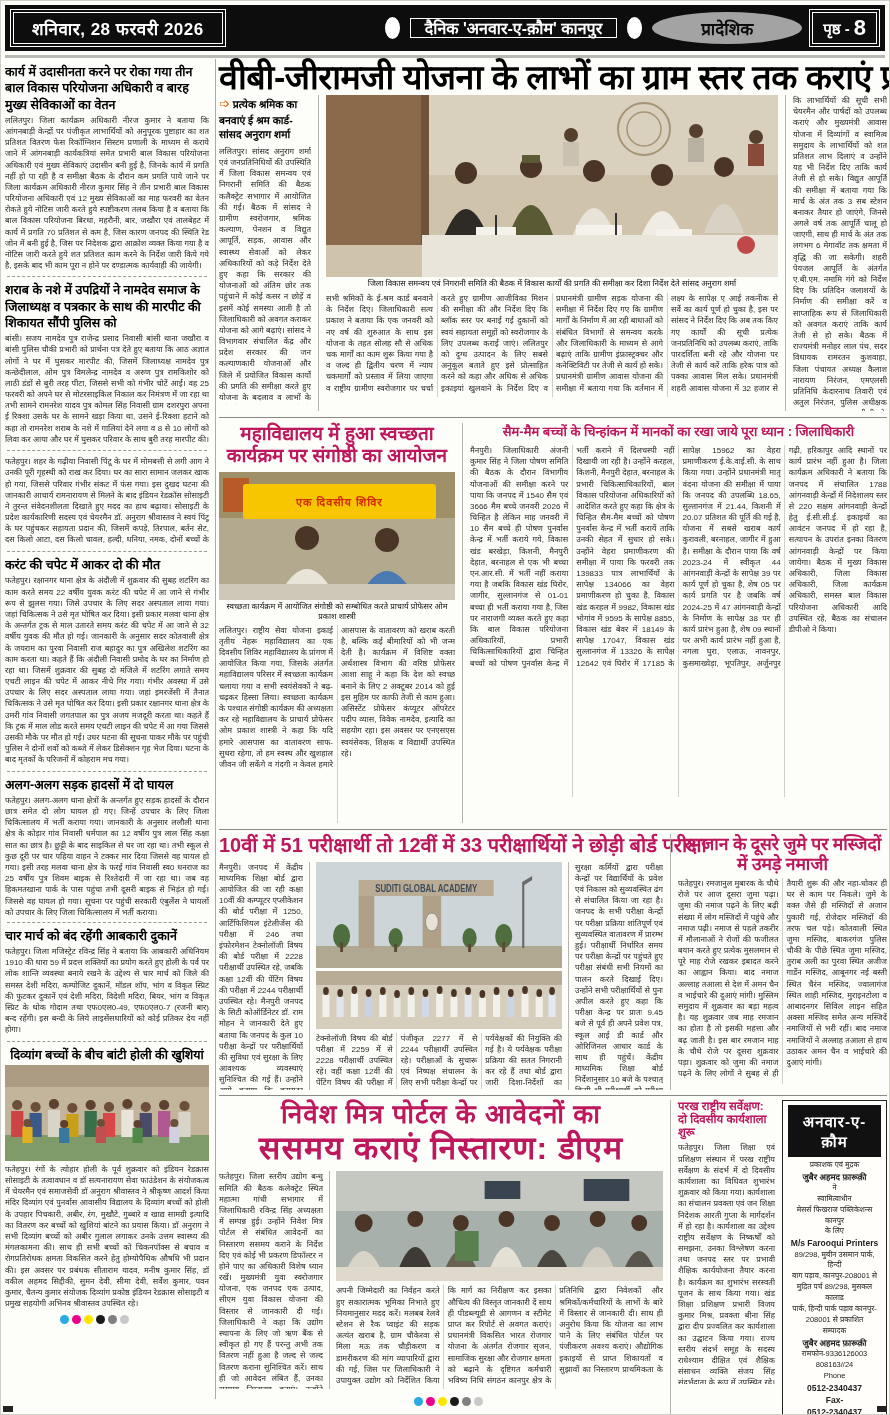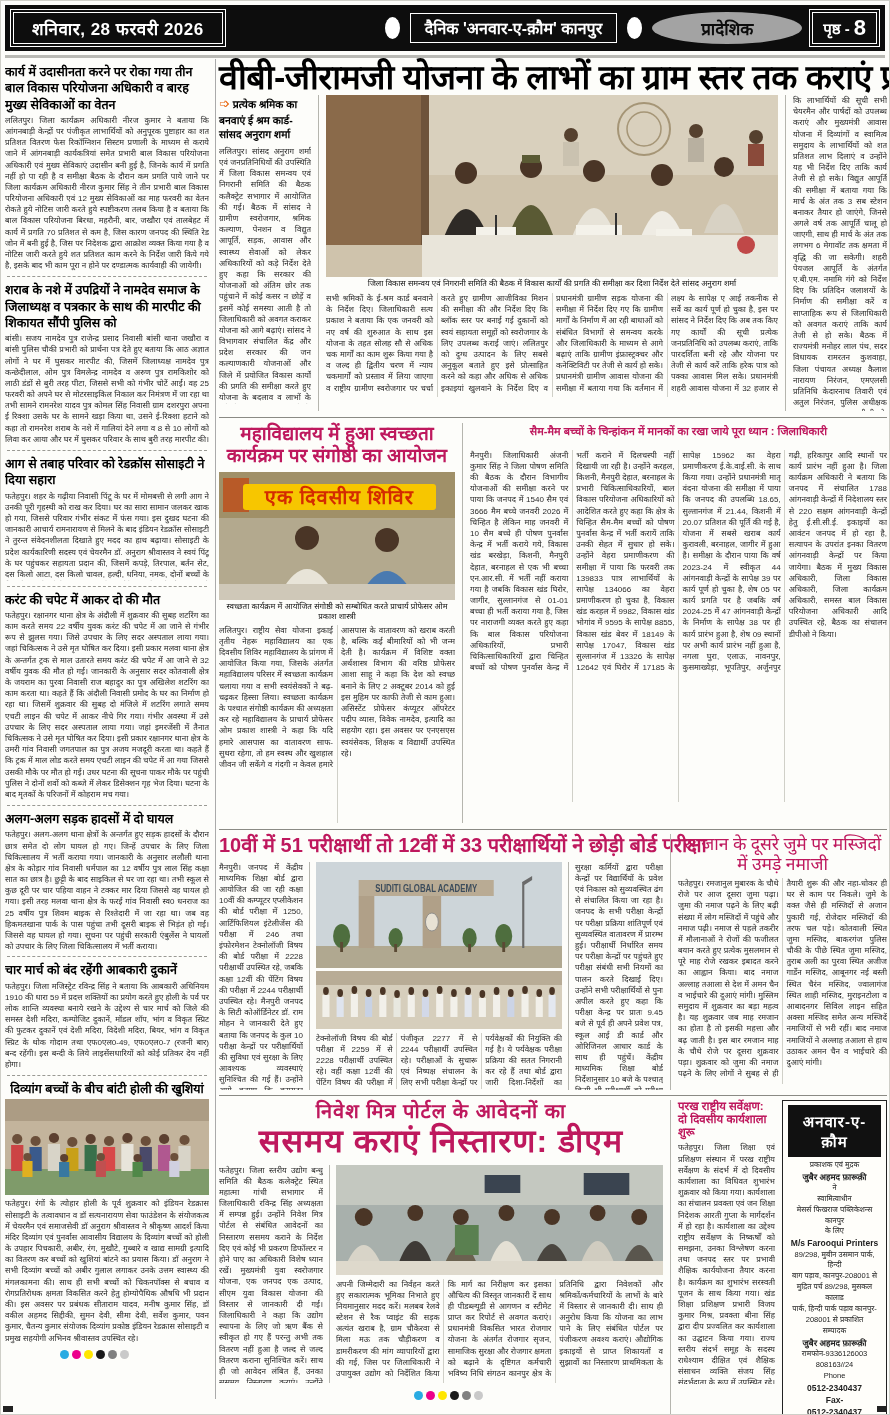--- a/index.html
+++ b/index.html
@@ -10,21 +10,21 @@
     background:#fdfdfa; color:#1a1a1a; overflow:hidden;
     border:1px solid #cfcfc8;
   }
   
   .masthead {
     position:absolute; left:4px; right:4px; top:4px; height:46px;
     background:#0d0d0d; display:flex; align-items:center; padding:0 8px; gap:10px;
   }
   .mh-box { border:1px solid #fff; color:#fff; font-weight:700; display:flex; align-items:center; justify-content:center; }
   .mh-date { outline:1px solid #fff; outline-offset:2px; height:32px; padding:0 18px; font-size:17px; letter-spacing:.5px; }
-  .mh-name { height:30px; padding:0 14px; font-size:16px; }
+  .mh-name { height:20px; padding:0 14px; font-size:16px; }
   .mh-dot { width:15px; height:22px; border-radius:50%; background:#fff; }
   .mh-oval { background:#a3a3a3; color:#0d0d0d; border-radius:50%; width:150px; height:32px; display:flex; align-items:center; justify-content:center; font-weight:800; font-size:17px; }
   .mh-page { outline:1px solid #fff; outline-offset:2px; height:32px; padding:0 10px; font-size:15px; }
   .mh-page b { font-size:22px; font-weight:700; margin-left:4px; }
   .mh-spacer { flex:1; }
   .top-rule { position:absolute; left:4px; right:4px; top:54px; height:3px; background:#b9b9b4; }
   
   .headline-sm { font-size:12.5px; font-weight:800; line-height:1.3; color:#000; margin:3px 0 2px; }
   .body-text { font-size:8px; line-height:1.4; text-align:justify; color:#2a2a2a; overflow:hidden; }
   .caption { font-size:8px; color:#111; text-align:center; padding:2px 0 1px; line-height:1.25; }
@@ -38,24 +38,24 @@
   .left-col { position:absolute; left:4px; top:60px; width:208px; height:1337px; overflow:hidden; padding-right:4px; }
   
   .main { position:absolute; left:218px; top:58px; width:668px; }
   .main-vrule { position:absolute; left:214px; top:58px; width:1px; height:1340px; background:#aaa; }
   .lead-headline { font-size:34px; font-weight:900; line-height:1.06; color:#000; letter-spacing:-.5px; white-space:nowrap; }
   .lead-row { display:flex; gap:7px; }
   .kicker { font-size:10.5px; font-weight:800; line-height:1.35; color:#000; margin-bottom:5px; }
   .kicker .arrow { color:#e8630a; font-size:13px; font-weight:900; }
   .photo { position:relative; background:#c9c2b2; overflow:hidden; }
   .photo svg { display:block; width:100%; height:100%; }
-  .banner-overlay { position:absolute; left:10%; right:8%; top:12px; height:26px; background:#f7c600; color:#d42b00;
-     font-weight:900; font-size:20px; display:flex; align-items:center; justify-content:center; border-radius:3px; letter-spacing:1px; }
+  .banner-overlay { position:absolute; left:10%; right:8%; top:12px; height:35px; background:#f7c600; color:#d42b00;
+     font-weight:900; font-size:11px; display:flex; align-items:center; justify-content:center; border-radius:3px; letter-spacing:1px; }
   .sec-headline { font-weight:800; color:#be185d; text-align:center; line-height:1.15; }
-  .ramzan-head { font-family:"Liberation Serif","DejaVu Serif",serif; font-weight:400; }
+  .ramzan-head { font-family:"Liberation Serif","DejaVu Serif",serif; font-weight:700; }
   
   .imprint { border:1px solid #222; padding:4px 5px; background:#fffefa; }
   .imprint-title { border:3px double #111; background:#111; color:#fff; font-weight:900; font-size:15px; text-align:center; padding:3px 2px; letter-spacing:1px; }
   .imp-line { font-size:7.5px; text-align:center; line-height:1.45; color:#222; }
   .imp-line.b { font-weight:800; font-size:8.5px; }
   .imp-line.en { font-family:"Liberation Sans",sans-serif; }
   
   .dots { display:flex; gap:3px; align-items:center; }
   .dots span { width:9px; height:9px; border-radius:50%; display:inline-block; }
   .d1{background:#29abe2}.d2{background:#ec008c}.d3{background:#ffe600}.d4{background:#1a1a1a}.d5{background:#808080}.d6{background:#c9c9c9}
@@ -85,21 +85,20 @@
       <div class="headline-sm">कार्य में उदासीनता करने पर रोका गया तीन बाल विकास परियोजना अधिकारी व बारह मुख्य सेविकाओं का वेतन</div>
       <div class="body-text" style="max-height:178px">ललितपुर। जिला कार्यक्रम अधिकारी नीरज कुमार ने बताया कि आंगनबाड़ी केन्द्रों पर पंजीकृत लाभार्थियों को अनुपूरक पुष्टाहार का शत प्रतिशत वितरण फेस रिकॉग्निशन सिस्टम प्रणाली के माध्यम से कराये जाने में आंगनबाड़ी कार्यकत्रियां समेत प्रभारी बाल विकास परियोजना अधिकारी एवं मुख्य सेविकाएं उदासीन बनी हुई है, जिनके कार्य में प्रगति नहीं हो पा रही है व समीक्षा बैठक के दौरान कम प्रगति पाये जाने पर जिला कार्यक्रम अधिकारी नीरज कुमार सिंह ने तीन प्रभारी बाल विकास परियोजना अधिकारी एवं 12 मुख्य सेविकाओं का माह फरवरी का वेतन रोकते हुये नोटिस जारी करते हुये स्पष्टीकरण तलब किया है व बताया कि बाल विकास परियोजना बिरधा, महरौनी, बार, जखौरा एवं तालबेहट में कार्य में प्रगति 70 प्रतिशत से कम है, जिस कारण जनपद की स्थिति रेड जोन में बनी हुई है, जिस पर निदेशक द्वारा आक्रोश व्यक्त किया गया है व नोटिस जारी करते हुये शत प्रतिशत काम करने के निर्देश जारी किये गये है, इसके बाद भी काम पूरा न होने पर दण्डात्मक कार्यवाही की जायेगी।</div>
     </div>
     <div class="sep"></div>
     <div>
       <div class="headline-sm">शराब के नशे में उपद्रियों ने नामदेव समाज के जिलाध्यक्ष व पत्रकार के साथ की मारपीट की शिकायत सौंपी पुलिस को</div>
       <div class="body-text" style="max-height:112px">बांसी। सजय नामदेव पुत्र राजेन्द्र प्रसाद निवासी बांसी थाना जखौरा व बांसी पुलिस चौकी प्रभारी को प्रार्थना पत्र देते हुए बताया कि आठ अज्ञात लोगों ने घर में घुसकर मारपीट की, जिसमें जिलाध्यक्ष नामदेव पुत्र कन्छेदीलाल, ओम पुत्र विमलेन्द्र नामदेव व अरुण पुत्र रामकिशोर को लाठी डंडों से बुरी तरह पीटा, जिससे सभी को गंभीर चोटें आईं। वह 25 फरवरी को अपने घर से मोटरसाइकिल निकाल कर निमंत्रण में जा रहा था तभी सामने रामनरेश यादव पुत्र कोमल सिंह निवासी ग्राम दशरपुरा अपना ई रिक्शा उसके घर के सामने खड़ा किया था, उसने ई-रिक्शा हटाने को कहा तो रामनरेश शराब के नशे में गालियां देने लगा व 8 से 10 लोगों को लिवा कर आया और घर में घुसकर परिवार के साथ बुरी तरह मारपीट की। प्रार्थी ने पुलिस से कार्रवाई की मांग की है व इस घटना से नामदेव समाज एवं पत्रकारों में आक्रोश व्याप्त है।</div>
     </div>
     <div class="sep"></div>
     <div>
-      <div class="headline-sm">आग से तबाह परिवार को रेडक्रॉस सोसाइटी ने दिया सहारा</div>
       <div class="body-text" style="max-height:90px">फतेहपुर। शहर के गढ़ीया निवासी पिंटू के घर में मोमबत्ती से लगी आग ने उनकी पूरी गृहस्थी को राख कर दिया। घर का सारा सामान जलकर खाक हो गया, जिससे परिवार गंभीर संकट में फंस गया। इस दुखद घटना की जानकारी आचार्य रामनारायण से मिलने के बाद इंडियन रेडक्रॉस सोसाइटी ने तुरन्त संवेदनशीलता दिखाते हुए मदद का हाथ बढ़ाया। सोसाइटी के प्रदेश कार्यकारिणी सदस्य एवं चेयरमैन डॉ. अनुराग श्रीवास्तव ने स्वयं पिंटू के घर पहुंचकर सहायता प्रदान की, जिसमें कपड़े, तिरपाल, बर्तन सेट, दस किलो आटा, दस किलो चावल, हल्दी, धनिया, नमक, दोनों बच्चों के लिए पिचकारी, टोपी, गुलाल, गुब्बारे, मुखौटे, रजाई, बर्तन कैरट, बाल्टी आदि शामिल रहे।</div>
     </div>
     <div class="sep"></div>
     <div>
       <div class="headline-sm">करंट की चपेट में आकर दो की मौत</div>
       <div class="body-text" style="max-height:232px">फतेहपुर। रक्षानगर थाना क्षेत्र के अंदौली में शुक्रवार की सुबह शटरिंग का काम करते समय 22 वर्षीय युवक करंट की चपेट में आ जाने से गंभीर रूप से झुलस गया। जिसे उपचार के लिए सदर अस्पताल लाया गया। जहां चिकित्सक ने उसे मृत घोषित कर दिया। इसी प्रकार मलवा थाना क्षेत्र के अन्तर्गत ट्रक से माल उतारते समय करंट की चपेट में आ जाने से 32 वर्षीय युवक की मौत हो गई। जानकारी के अनुसार सदर कोतवाली क्षेत्र के जयराम का पुरवा निवासी राज बहादुर का पुत्र अखिलेश शटरिंग का काम करता था। कहते हैं कि अंदौली निवासी प्रमोद के घर का निर्माण हो रहा था। जिसमें शुक्रवार की सुबह दो मंजिले में शटरिंग लगाते समय एचटी लाइन की चपेट में आकर नीचे गिर गया। गंभीर अवस्था में उसे उपचार के लिए सदर अस्पताल लाया गया। जहां इमरजेंसी में तैनात चिकित्सक ने उसे मृत घोषित कर दिया। इसी प्रकार रक्षानगर थाना क्षेत्र के उमरी गांव निवासी जगतपाल का पुत्र अजय मजदूरी करता था। कहते हैं कि ट्रक में माल लोड करते समय एचटी लाइन की चपेट में आ गया जिससे उसकी मौके पर मौत हो गई। उधर घटना की सूचना पाकर मौके पर पहुंची पुलिस ने दोनों शवों को कब्जे में लेकर डिसेक्शन गृह भेज दिया। घटना के बाद मृतकों के परिजनों में कोहराम मच गया।</div>
     </div>
     <div class="sep"></div>
     <div>
       <div class="headline-sm">अलग-अलग सड़क हादसों में दो घायल</div>
@@ -241,21 +240,21 @@
               <path d="M142 122 Q168 76 194 122 Z" fill="#4a7ab0"></path>
             <rect x="0" y="112" width="236" height="16" fill="#cfc8b8"></rect>
           </svg>
           <div class="banner-overlay">एक दिवसीय शिविर</div>
         </div>
         <div class="caption">स्वच्छता कार्यक्रम में आयोजित संगोष्ठी को सम्बोधित करते प्राचार्य प्रोफेसर ओम प्रकाश शास्त्री</div>
         <div class="body-text cols2" style="height:198px;margin-top:2px">ललितपुर। राष्ट्रीय सेवा योजना इकाई तृतीय नेहरू महाविद्यालय का एक दिवसीय शिविर महाविद्यालय के प्रांगण में आयोजित किया गया, जिसके अंतर्गत महाविद्यालय परिसर में स्वच्छता कार्यक्रम चलाया गया व सभी स्वयंसेवकों ने बढ़-चढ़कर हिस्सा लिया। स्वच्छता कार्यक्रम के पश्चात संगोष्ठी कार्यक्रम की अध्यक्षता कर रहे महाविद्यालय के प्राचार्य प्रोफेसर ओम प्रकाश शास्त्री ने कहा कि यदि हमारे आसपास का वातावरण साफ-सुथरा रहेगा, तो हम स्वस्थ और खुशहाल जीवन जी सकेंगे व गंदगी न केवल हमारे आसपास के वातावरण को खराब करती है, बल्कि कई बीमारियों को भी जन्म देती है। कार्यक्रम में विशिष्ट वक्ता अर्थशास्त्र विभाग की वरिष्ठ प्रोफेसर आशा साहू ने कहा कि देश को स्वच्छ बनाने के लिए 2 अक्टूबर 2014 को हुई इस मुहिम पर काफी तेजी से काम हुआ। असिस्टेंट प्रोफेसर कंप्यूटर ऑपरेटर पदीप व्यास, विवेक नामदेव, इत्यादि का सहयोग रहा। इस अवसर पर एनएसएस स्वयंसेवक, शिक्षक व विद्यार्थी उपस्थित रहे।</div>
       </div>
       <div class="vr"></div>
       <div style="flex:1">
-        <div class="sec-headline" style="font-size:11px;margin:2px 0 12px">सैम-मैम बच्चों के चिन्हांकन में मानकों का रखा जाये पूरा ध्यान : जिलाधिकारी</div>
+        <div class="sec-headline" style="font-size:13px;margin:2px 0 5px">सैम-मैम बच्चों के चिन्हांकन में मानकों का रखा जाये पूरा ध्यान : जिलाधिकारी</div>
         <div class="body-text cols4" style="height:352px">मैनपुरी। जिलाधिकारी अंजनी कुमार सिंह ने जिला पोषण समिति की बैठक के दौरान विभागीय योजनाओं की समीक्षा करने पर पाया कि जनपद में 1540 सैम एवं 3666 मैम बच्चे जनवरी 2026 में चिन्हित है लेकिन माह जनवरी में 10 सैम बच्चे ही पोषण पुनर्वास केन्द्र में भर्ती कराये गये, विकास खंड बरखेड़ा, किशनी, मैनपुरी देहात, बरनाहल से एक भी बच्चा एन.आर.सी. में भर्ती नहीं कराया गया है जबकि विकास खंड घिरोर, जागीर, सुल्तानगंज से 01-01 बच्चा ही भर्ती कराया गया है, जिस पर नाराजगी व्यक्त करते हुए कहा कि बाल विकास परियोजना अधिकारियों, प्रभारी चिकित्साधिकारियों द्वारा चिन्हित बच्चों को पोषण पुनर्वास केन्द्र में भर्ती कराने में दिलचस्पी नहीं दिखायी जा रही है। उन्होंने करहल, किशनी, मैनपुरी देहात, बरनाहल के प्रभारी चिकित्साधिकारियों, बाल विकास परियोजना अधिकारियों को आदेशित करते हुए कहा कि क्षेत्र के चिन्हित सैम-मैम बच्चों को पोषण पुनर्वास केन्द्र में भर्ती करायें ताकि उनकी सेहत में सुधार हो सके। उन्होंने वेहरा प्रमाणीकरण की समीक्षा में पाया कि फरवरी तक 139833 पात्र लाभार्थियों के सापेक्ष 134066 का वेहरा प्रमाणीकरण हो चुका है, विकास खंड करहल में 9982, विकास खंड भोगांव में 9595 के सापेक्ष 8855, विकास खंड बेवर में 18149 के सापेक्ष 17047, विकास खंड सुल्तानगंज में 13326 के सापेक्ष 12642 एवं घिरोर में 17185 के सापेक्ष 15962 का वेहरा प्रमाणीकरण ई.के.वाई.सी. के साथ किया गया। उन्होंने प्रधानमंत्री मातृ वंदना योजना की समीक्षा में पाया कि जनपद की उपलब्धि 18.65, सुल्तानगंज में 21.44, किशनी में 20.07 प्रतिशत की पूर्ति की गई है, योजना में सबसे खराब कार्य कुरावली, बरनाहल, जागीर में हुआ है। समीक्षा के दौरान पाया कि वर्ष 2023-24 में स्वीकृत 44 आंगनवाड़ी केन्द्रों के सापेक्ष 39 पर कार्य पूर्ण हो चुका है, शेष 05 पर कार्य प्रगति पर है जबकि वर्ष 2024-25 में 47 आंगनवाड़ी केन्द्रों के निर्माण के सापेक्ष 38 पर ही कार्य प्रारंभ हुआ है, शेष 09 स्थानों पर अभी कार्य प्रारंभ नहीं हुआ है, नगला घुरा, एलाऊ, नावनपुर, कुसमाख्येड़ा, भूपतिपुर, अर्जुनपुर गढ़ी, हरिकापुर आदि स्थानों पर कार्य प्रारंभ नहीं हुआ है। जिला कार्यक्रम अधिकारी ने बताया कि जनपद में संचालित 1788 आंगनवाड़ी केन्द्रों में निदेशालय स्तर से 220 सक्षम आंगनवाड़ी केन्द्रों हेतु ई.सी.सी.ई. इकाइयों का आवंटन जनपद में हो रहा है, सत्यापन के उपरांत इनका वितरण आंगनवाड़ी केन्द्रों पर किया जायेगा। बैठक में मुख्य विकास अधिकारी, जिला विकास अधिकारी, जिला कार्यक्रम अधिकारी, समस्त बाल विकास परियोजना अधिकारी आदि उपस्थित रहे, बैठक का संचालन डीपीओ ने किया।</div>
       </div>
     </div>
 
     <div class="hrule" style="margin:6px 0 4px"></div>
 
     <div style="display:flex;gap:7px">
       <div style="width:444px;flex:none">
         <div class="sec-headline" style="font-size:20px;white-space:nowrap">10वीं में 51 परीक्षार्थी तो 12वीं में 33 परीक्षार्थियों ने छोड़ी बोर्ड परीक्षा</div>
         <div style="display:flex;gap:6px;margin-top:5px">
@@ -339,21 +338,21 @@
       <div style="flex:1">
         <div class="sec-headline ramzan-head" style="font-size:17.5px">रमजान के दूसरे जुमे पर मस्जिदों में उमड़े नमाजी</div>
         <div class="body-text cols2" style="height:206px;margin-top:4px">फतेहपुर। रमजानुल मुबारक के चौथे रोजे पर आज दूसरा जुमा पढ़ा। जुमा की नमाज पढ़ने के लिए बढ़ी संख्या में लोग मस्जिदों में पहुंचे और नमाज पढ़ी। नमाज से पहले तकरीर में मौलानाओं ने रोजों की फजीलत बयान करते हुए प्रत्येक मुसलमान से पूरे माह रोजे रखकर इबादत करने का आह्वान किया। बाद नमाज अल्लाह तआला से देश में अमन चैन व भाईचारे की दुआएं मांगी। मुस्लिम समुदाय में शुक्रवार का बड़ा महत्व है। यह शुक्रवार जब माह रमजान का होता है तो इसकी महत्ता और बढ़ जाती है। इस बार रमजान माह के चौथे रोजे पर दूसरा शुक्रवार पड़ा। शुक्रवार को जुमा की नमाज पढ़ने के लिए लोगों ने सुबह से ही तैयारी शुरू की और नहा-धोकर ही घर से काम पर निकले। जुमे के वक्त जैसे ही मस्जिदों से अजान पुकारी गई, रोजेदार मस्जिदों की तरफ चल पड़े। कोतवाली स्थित जुमा मस्जिद, बाकरगंज पुलिस चौकी के पीछे स्थित जुमा मस्जिद, तुराब अली का पुरवा स्थित अजीज गार्डेन मस्जिद, आबूनगर नई बस्ती स्थित चैरंन मस्जिद, ज्वालागंज स्थित शाही मस्जिद, मुराइनटोला व आबादनगर सिविल लाइन सहित अक्सा मस्जिद समेत अन्य मस्जिदें नमाजियों से भरी रहीं। बाद नमाज नमाजियों ने अल्लाह तआला से हाथ उठाकर अमन चैन व भाईचारे की दुआएं मांगी।</div>
       </div>
     </div>
 
     <div class="hrule" style="margin:5px 0 4px"></div>
 
     <div style="display:flex;gap:7px">
       <div style="width:444px;flex:none">
-        <div class="sec-headline" style="font-size:20px;letter-spacing:1px">निवेश मित्र पोर्टल के आवेदनों का</div>
+        <div class="sec-headline" style="font-size:26px;letter-spacing:1px">निवेश मित्र पोर्टल के आवेदनों का</div>
         <div class="sec-headline" style="font-size:32px;letter-spacing:1px">ससमय कराएं निस्तारण: डीएम</div>
         <div style="display:flex;gap:6px;margin-top:5px">
           <div style="width:104px;flex:none">
             <div class="body-text" style="max-height:218px">फतेहपुर। जिला स्तरीय उद्योग बन्धु समिति की बैठक कलेक्ट्रेट स्थित महात्मा गांधी सभागार में जिलाधिकारी रविन्द्र सिंह अध्यक्षता में सम्पन्न हुई। उन्होंने निवेश मित्र पोर्टल से संबंधित आवेदनों का निस्तारण ससमय कराने के निर्देश दिए एवं कोई भी प्रकरण डिफॉल्टर न होने पाए का अधिकारी विशेष ध्यान रखें। मुख्यमंत्री युवा स्वरोजगार योजना, एक जनपद एक उत्पाद, सीएम युवा विकास योजना की विस्तार से जानकारी दी गई। जिलाधिकारी ने कहा कि उद्योग स्थापना के लिए जो ऋण बैंक से स्वीकृत हो गए हैं परन्तु अभी तक वितरण नहीं हुआ है जल्द से जल्द वितरण कराना सुनिश्चित करें। साथ ही जो आवेदन लंबित हैं, उनका ससमय निस्तारण कराएं। उन्होंने जनपद में उद्योग स्थापित करने के लिए जो एमओयू किए गए हैं में औद्योगिक संस्थानों को जो भी सहायता की आवश्यकता है संबंधित अधिकारी</div>
           </div>
           <div class="vr"></div>
           <div style="flex:1">
             <div class="photo" style="height:110px">
               <svg viewBox="0 0 330 110" preserveAspectRatio="none">
                 <rect width="330" height="110" fill="#a8b0ac"></rect>

